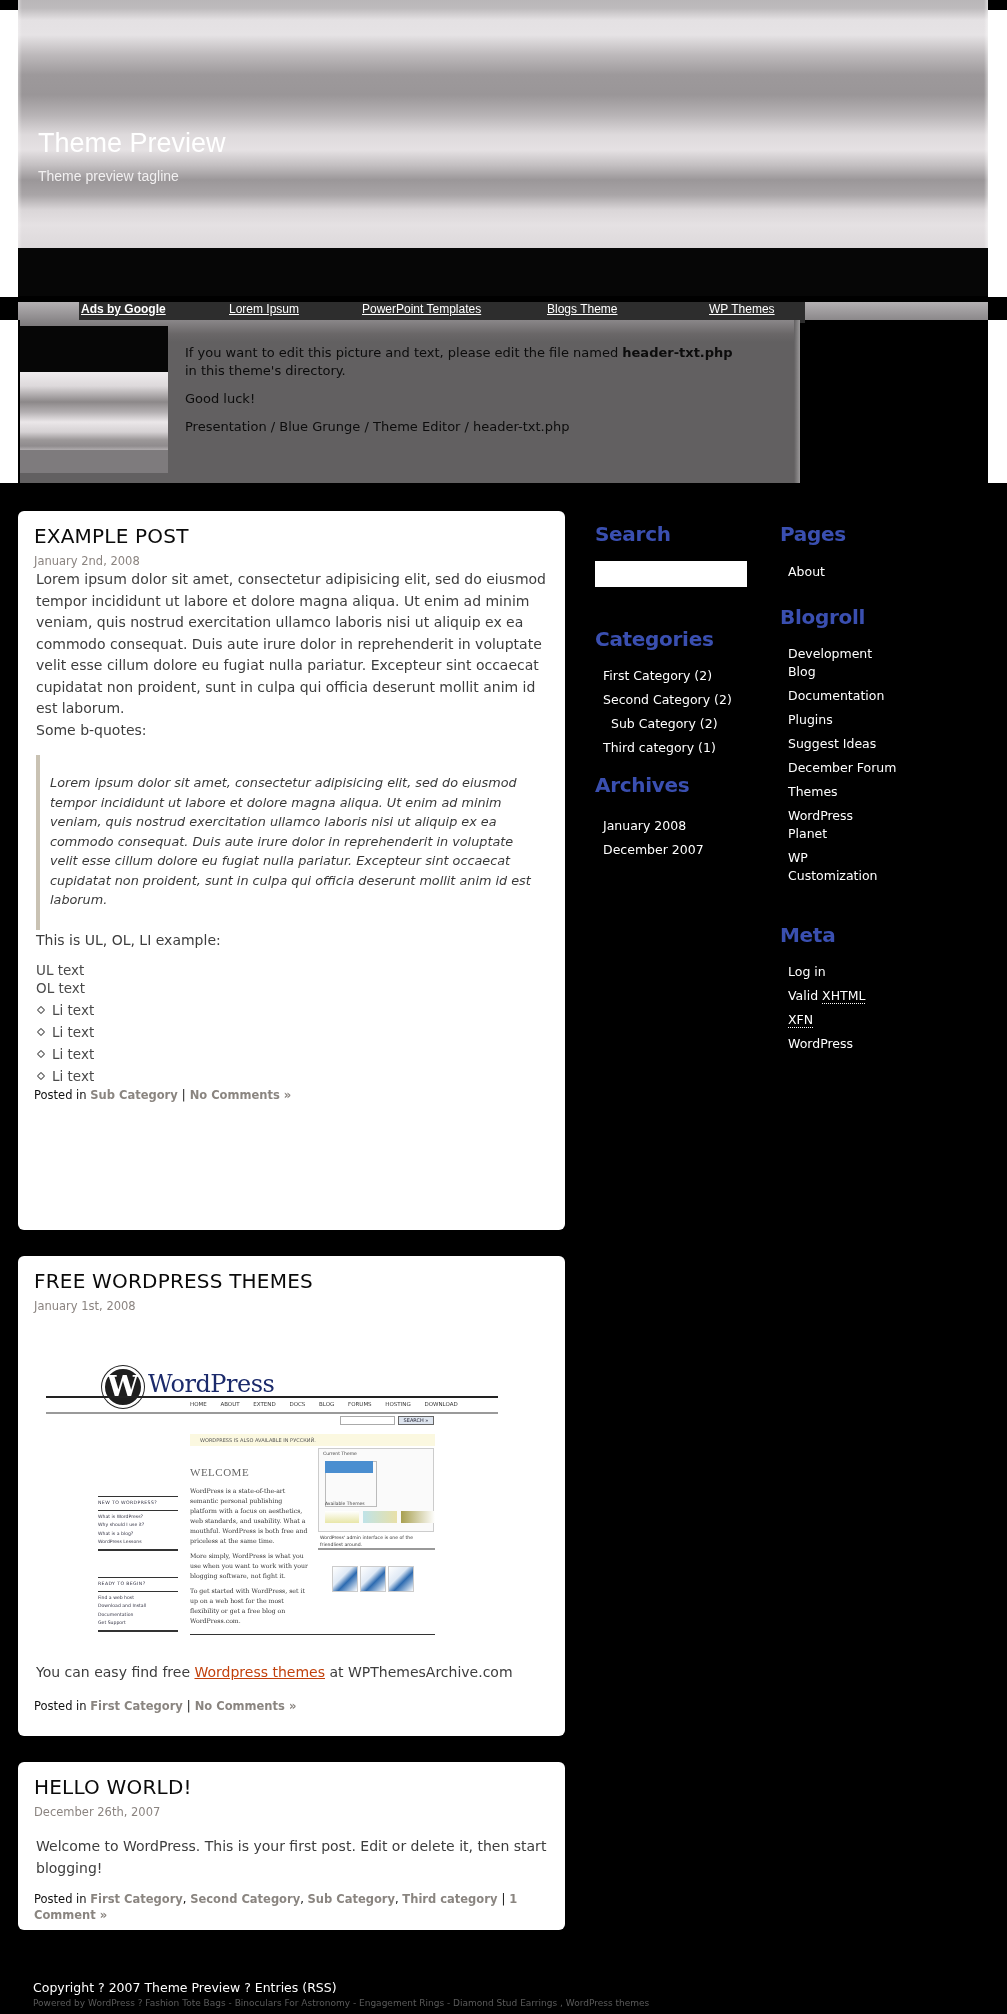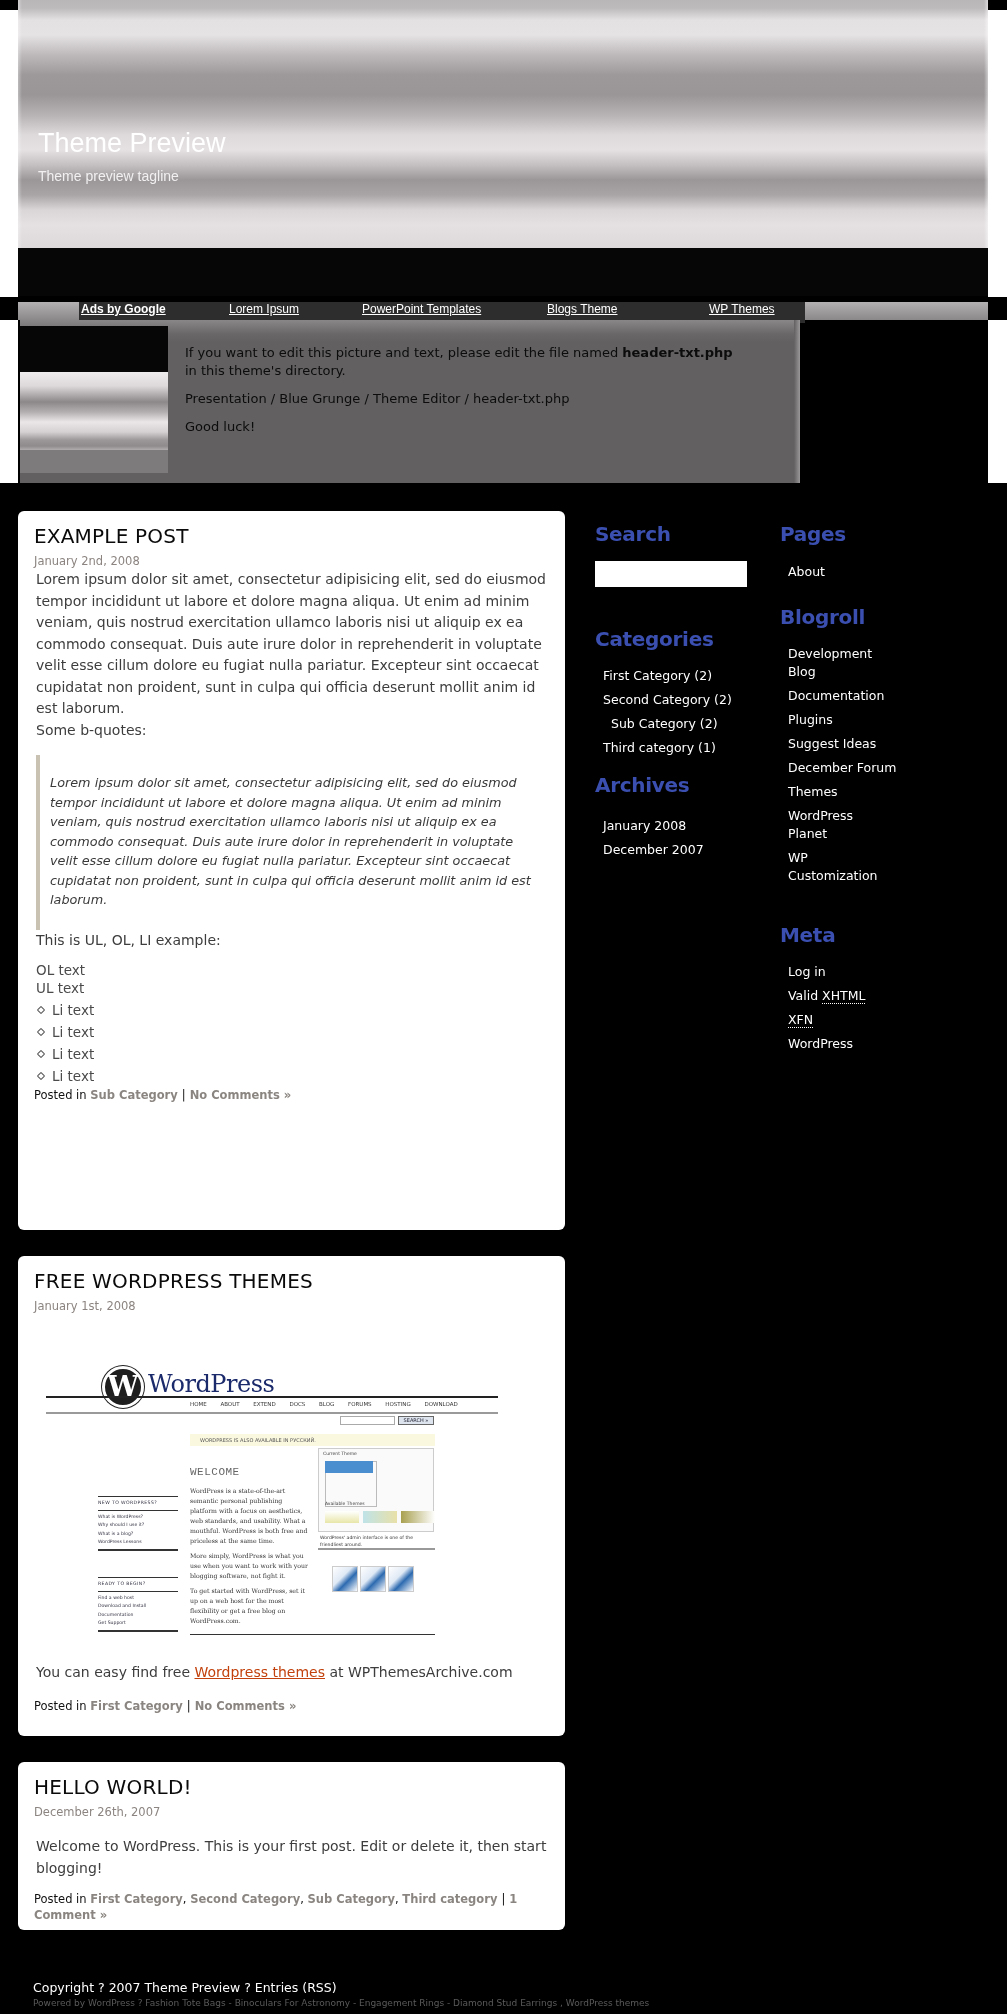--- a/index.html
+++ b/index.html
@@ -92,21 +92,21 @@
   #wpshot .logo-text { position: absolute; left: 108px; top: 18px; font-family: "DejaVu Serif", serif; font-size: 24px;
     color: #1b2a6b; letter-spacing: -0.5px; }
   #wpshot .hr1 { position: absolute; left: 6px; top: 44px; width: 452px; height: 2px; background: #222; }
   #wpshot .hr2 { position: absolute; left: 6px; top: 60px; width: 452px; height: 2px; background: #9a9a9a; }
   #wpshot .nav { position: absolute; left: 150px; top: 49px; font-size: 5.5px; color: #333; white-space: nowrap; word-spacing: 12px; }
   #wpshot .searchbox { position: absolute; left: 300px; top: 64px; width: 55px; height: 9px; border: 1px solid #aaa; }
   #wpshot .searchbtn { position: absolute; left: 358px; top: 64px; width: 36px; height: 9px; border: 1px solid #666;
     background: #dde4ee; font-size: 5px; text-align: center; line-height: 7px; color: #223; }
   #wpshot .notice { position: absolute; left: 150px; top: 82px; width: 245px; height: 12px; background: #fbf8e0;
     font-size: 5px; line-height: 12px; padding-left: 10px; color: #555; }
-  #wpshot .welcome { position: absolute; left: 150px; top: 114px; font-size: 11px; color: #666; font-family: Liberation Mono, monospace; letter-spacing: 0.5px; }
+  #wpshot .welcome { position: absolute; left: 150px; top: 114px; font-size: 11px; color: #666; font-family: Liberation Serif, serif; letter-spacing: 0.5px; }
   #wpshot .intro { position: absolute; left: 150px; top: 134px; width: 120px; font-family: "DejaVu Serif", serif;
     font-size: 6.2px; line-height: 10px; color: #333; }
   #wpshot .intro p { margin-bottom: 5px; }
   #wpshot .side { position: absolute; left: 58px; width: 80px; font-size: 4.6px; color: #334; line-height: 8.5px; }
   #wpshot .side .h { border-top: 1px solid #333; border-bottom: 1px solid #333; padding: 2px 0; letter-spacing: .4px; margin-bottom: 2px; }
   #wpshot .side .foot { border-bottom: 2px solid #333; height: 4px; }
   #wpshot .admin { position: absolute; left: 278px; top: 96px; width: 116px; height: 84px; border: 1px solid #ccc; background: #fafafa; }
   #wpshot .admin .blue { position: absolute; left: 6px; top: 12px; width: 48px; height: 12px; background: #4a8ed0; }
   #wpshot .admin .panel { position: absolute; left: 6px; top: 12px; width: 52px; height: 46px; border: 1px solid #bbb; }
   #wpshot .admin .th { position: absolute; top: 62px; width: 34px; height: 12px; }
@@ -178,36 +178,36 @@
   <div id="hthumb">
     <div class="black"></div>
     <div class="img"></div>
     <div class="grey"></div>
   </div>
   <div id="htext">
     <p>
       <span>If you want to edit this picture and text, please edit the file named </span><b>header-txt.php</b><br>
       <span>in this theme's directory.</span>
     </p>
+    <p>Good luck!</p>
     <p>Presentation / Blue Grunge / Theme Editor / header-txt.php</p>
-    <p>Good luck!</p>
   </div>
 </div>
 
 <div id="p1" class="post">
   <h2 class="post-title">EXAMPLE POST</h2>
   <div class="post-date">January 2nd, 2008</div>
   <div class="post-body">
     <p class="lorem">Lorem ipsum dolor sit amet, consectetur adipisicing elit, sed do eiusmod tempor incididunt ut labore et dolore magna aliqua. Ut enim ad minim veniam, quis nostrud exercitation ullamco laboris nisi ut aliquip ex ea commodo consequat. Duis aute irure dolor in reprehenderit in voluptate velit esse cillum dolore eu fugiat nulla pariatur. Excepteur sint occaecat cupidatat non proident, sunt in culpa qui officia deserunt mollit anim id est laborum.</p>
     <p class="bq-label">Some b-quotes:</p>
     <blockquote>Lorem ipsum dolor sit amet, consectetur adipisicing elit, sed do eiusmod tempor incididunt ut labore et dolore magna aliqua. Ut enim ad minim veniam, quis nostrud exercitation ullamco laboris nisi ut aliquip ex ea commodo consequat. Duis aute irure dolor in reprehenderit in voluptate velit esse cillum dolore eu fugiat nulla pariatur. Excepteur sint occaecat cupidatat non proident, sunt in culpa qui officia deserunt mollit anim id est laborum.</blockquote>
     <p class="ul-label">This is UL, OL, LI example:</p>
     <div class="plain-lines">
+      <div>UL text</div>
       <div>OL text</div>
-      <div>UL text</div>
     </div>
     <ul class="li-list">
       <li><span class="bullet"></span><span>Li text</span></li>
       <li><span class="bullet"></span><span>Li text</span></li>
       <li><span class="bullet"></span><span>Li text</span></li>
       <li><span class="bullet"></span><span>Li text</span></li>
     </ul>
   </div>
   <div class="post-meta">
     <span>Posted in</span>

